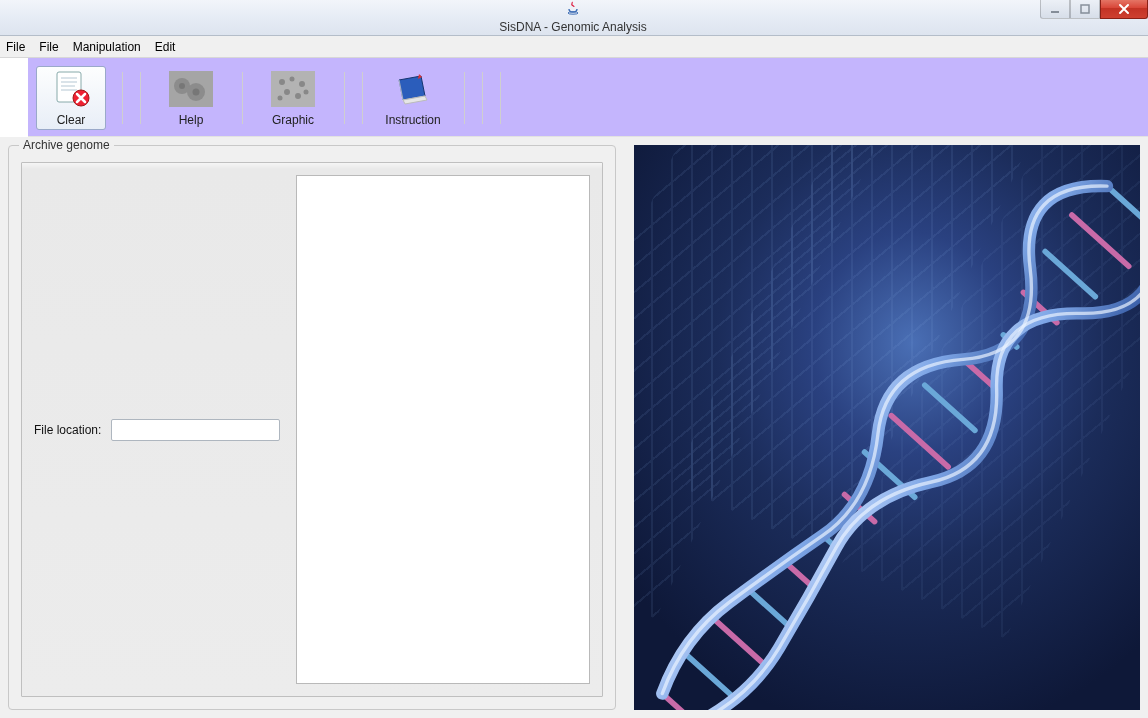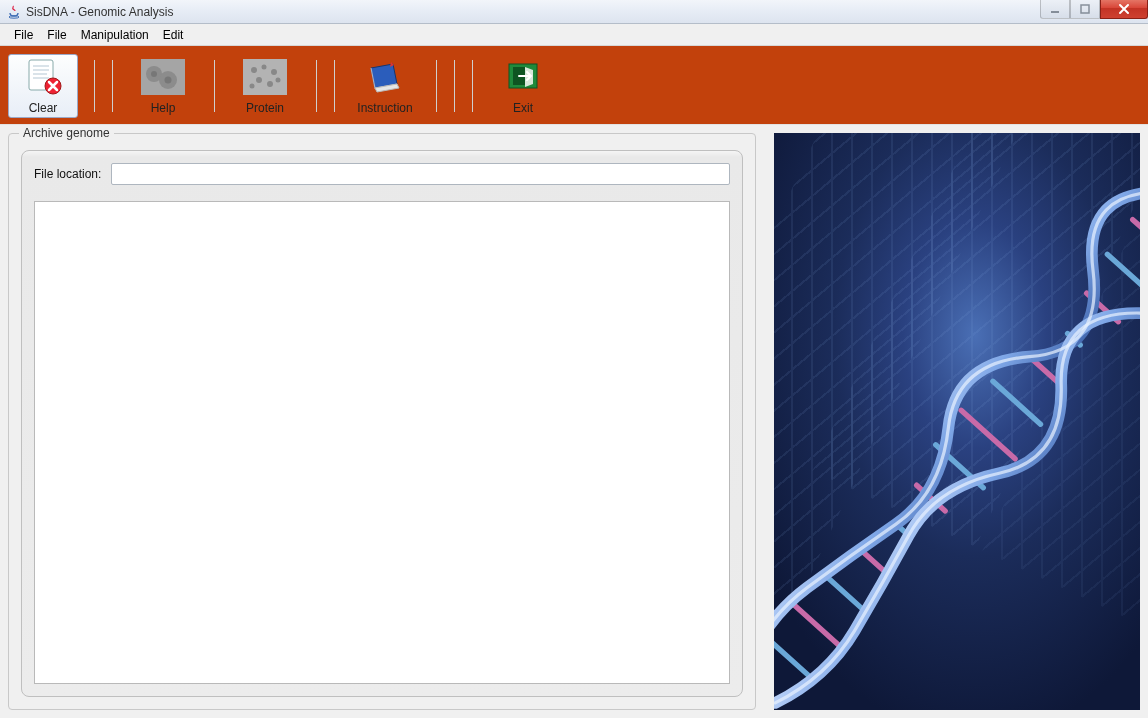--- a/index.html
+++ b/index.html
@@ -11,28 +11,29 @@
     color: #000;
     display: flex;
     flex-direction: column;
     height: 718px;
     width: 1148px;
     overflow: hidden;
   }
 
   
   .titlebar {
-    height: 24px;
+    height: 36px;
     background: linear-gradient(to bottom, #f2f5fa 0%, #e6ecf5 50%, #dde4ef 100%);
     border-bottom: 1px solid #b4bdc9;
     display: flex;
     align-items: center;
     padding: 0 8px 0 6px;
     gap: 4px;
     position: relative;
+    flex-direction: column;
   }
   .titlebar .java-icon {
     width: 16px; height: 16px;
     display: inline-flex; align-items: center; justify-content: center;
   }
   .titlebar .title-text {
     font-size: 12px;
     color: #333;
   }
   .win-btn-group {
@@ -66,36 +67,37 @@
   }
   .win-btn.max svg, .win-btn.min svg { opacity: .65; }
 
   
   .menubar {
     height: 22px;
     background: #f0f0f0;
     border-bottom: 1px solid #d7d7d7;
     display: flex;
     align-items: center;
-    padding: 0 8px;
+    padding: 0 0;
     gap: 2px;
   }
   .menubar .menu-item {
     padding: 2px 6px;
     font-size: 12px;
     cursor: default;
   }
 
   
   .toolbar {
-    background: #c2410c;
+    background: #c4b5fd;
     padding: 8px 8px 6px 8px;
     display: flex;
     gap: 14px;
     border-bottom: 1px solid #e2e2e2;
+    margin-left: 28px;
   }
   .tool-btn {
     width: 70px;
     display: flex;
     flex-direction: column;
     align-items: center;
     gap: 4px;
     padding: 2px 2px;
     border: 1px solid transparent;
     border-radius: 3px;
@@ -132,21 +134,21 @@
   
   .content {
     flex: 1;
     background: #f0f0f0;
     display: flex;
     padding: 8px;
     gap: 18px;
     overflow: hidden;
   }
   .panel-left {
-    width: 748px;
+    width: 608px;
     display: flex;
     flex-direction: column;
   }
   .groupbox {
     position: relative;
     border: 1px solid #c8c8c8;
     border-radius: 4px;
     background: #f0f0f0;
     flex: 1;
     padding: 16px 12px 12px;
@@ -157,26 +159,26 @@
     position: absolute;
     top: -8px;
     left: 10px;
     background: #f0f0f0;
     padding: 0 4px;
     font-size: 12px;
     color: #333;
   }
   .inner-panel {
     border: 1px solid #bfbfbf;
-    border-radius: 8px;
+    border-radius: 1px;
     background: linear-gradient(to bottom, #f5f5f5, #e9e9e9 6px, #ececec);
     padding: 12px;
     flex: 1;
     display: flex;
-    flex-direction: column;
+    flex-direction: row;
     gap: 16px;
   }
   .file-row {
     display: flex;
     align-items: center;
     gap: 10px;
   }
   .file-label { font-size: 12px; color: #111; white-space: nowrap; }
   .file-input {
     flex: 1;
@@ -310,21 +312,21 @@
         <rect x="1" y="1" width="44" height="36" fill="#b3b3b3"></rect>
         <circle cx="12" cy="12" r="3" fill="#888"></circle>
           <circle cx="22" cy="9" r="2.5" fill="#888"></circle>
         <circle cx="32" cy="14" r="3" fill="#888"></circle>
           <circle cx="17" cy="22" r="3" fill="#888"></circle>
         <circle cx="28" cy="26" r="3" fill="#888"></circle>
           <circle cx="36" cy="22" r="2.5" fill="#888"></circle>
         <circle cx="10" cy="28" r="2.5" fill="#888"></circle>
       </svg>
     </div>
-    <span class="tool-label">Protein</span>
+    <span class="tool-label">Graphic</span>
   </div>
 
   <div class="tool-sep"></div>
 
 
   <div class="tool-sep"></div>
 
   <div class="tool-btn">
     <div class="tool-icon-box">
       <svg width="40" height="38" viewBox="0 0 40 38">
@@ -338,31 +340,20 @@
   </div>
 
   <div class="tool-sep"></div>
 
 
   <div class="tool-sep"></div>
 
 
   <div class="tool-sep"></div>
 
-  <div class="tool-btn">
-    <div class="tool-icon-box">
-      <svg width="40" height="34" viewBox="0 0 40 34">
-        <rect x="6" y="4" width="28" height="24" fill="#1f8a3b" stroke="#0e5522" stroke-width="1"></rect>
-        <rect x="10" y="7" width="12" height="18" fill="#0e5522"></rect>
-        <path d="M22 7l8 3v14l-8 3z" fill="#d8e8da"></path>
-        <path d="M16 16h12m-4-4l4 4-4 4" fill="none" stroke="#fff" stroke-width="2" stroke-linecap="round"></path>
-      </svg>
-    </div>
-    <span class="tool-label">Exit</span>
-  </div>
 
 </div>
 
 <div class="content">
 
   <div class="panel-left">
     <div class="groupbox">
       <span class="groupbox-title">Archive genome</span>
       <div class="inner-panel">
         <div class="file-row">

